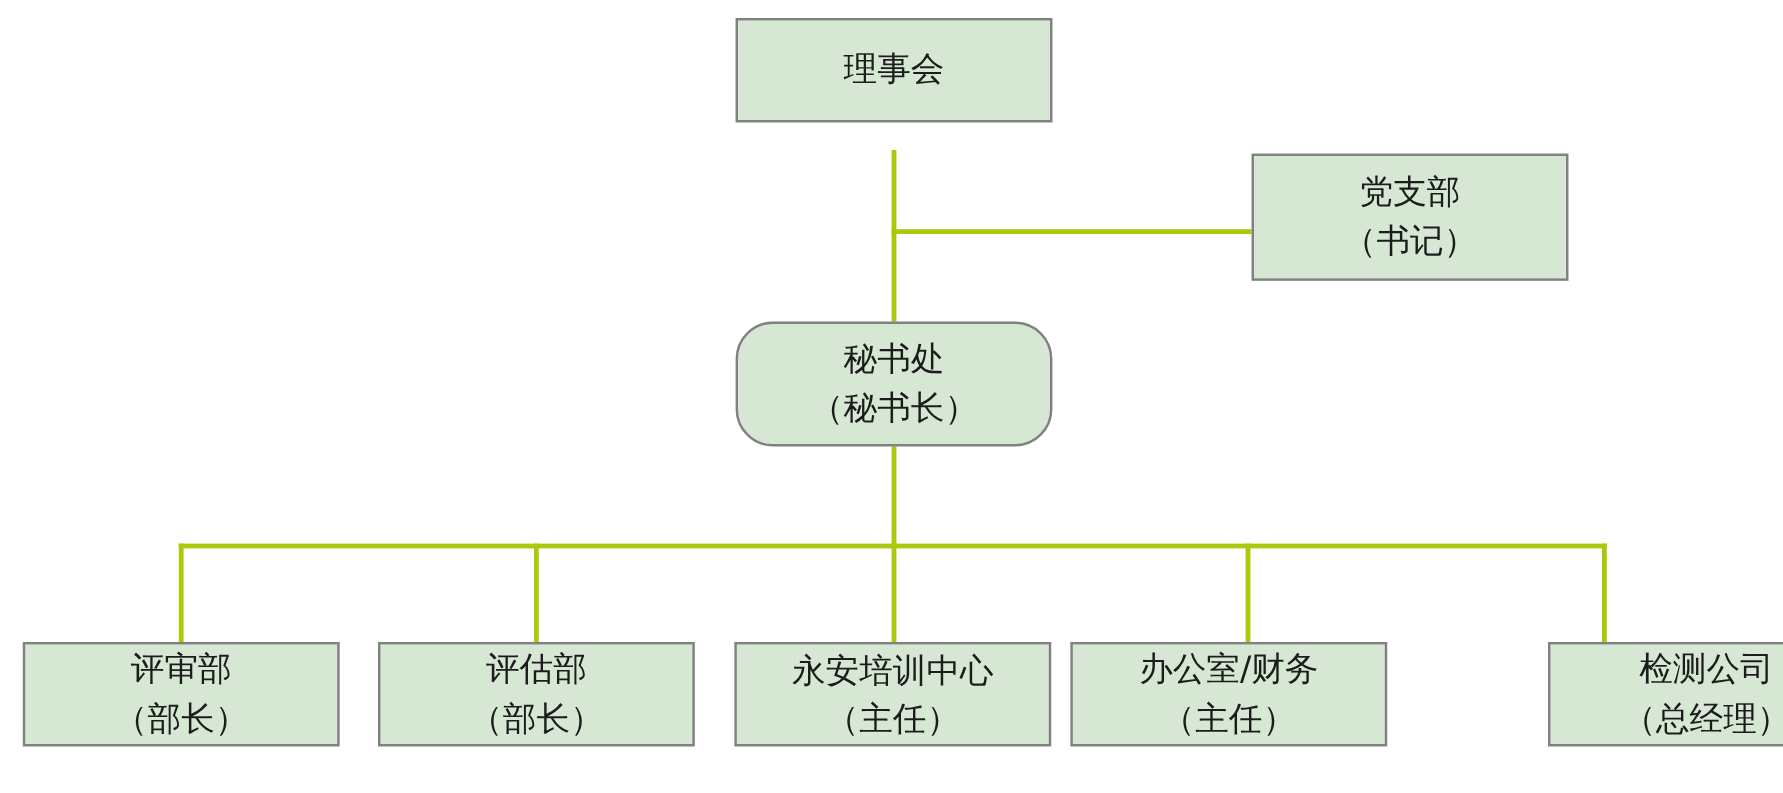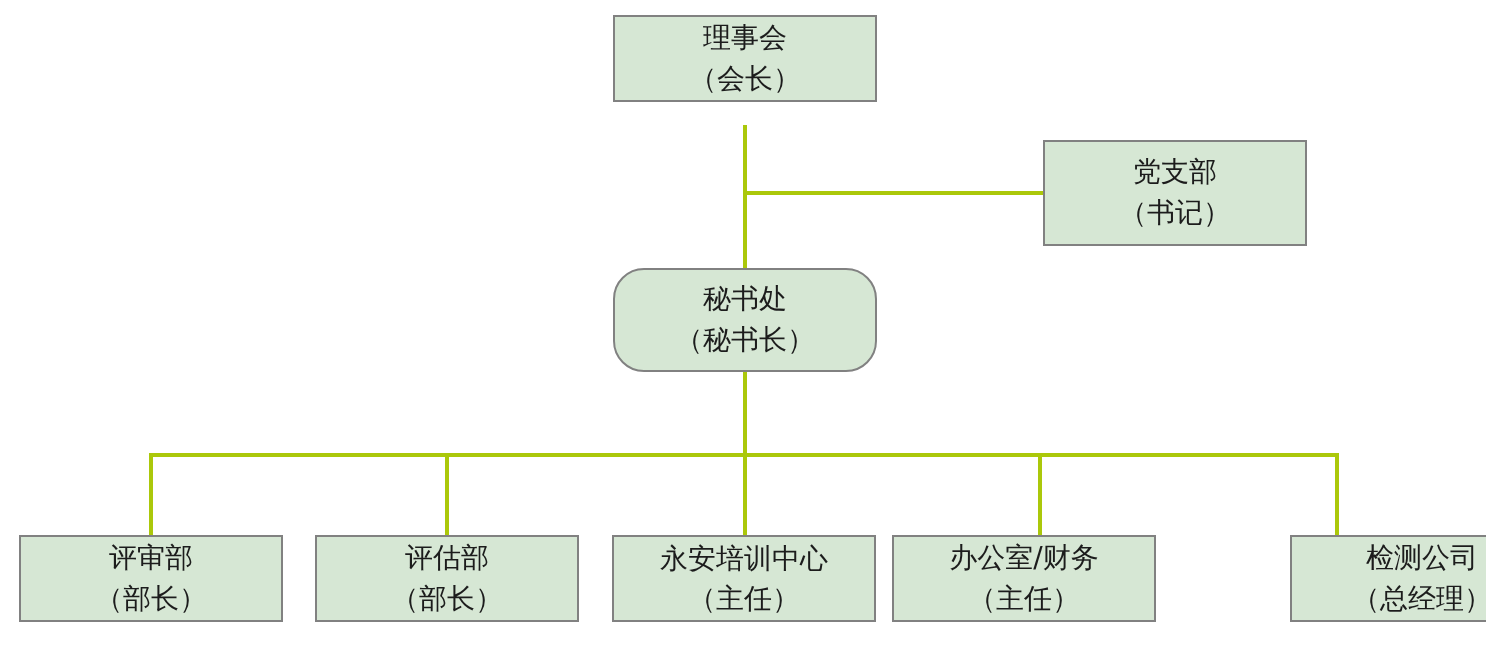--- a/index.html
+++ b/index.html
@@ -36,21 +36,21 @@
     line-height: 1.45;
     text-align: center;
     white-space: nowrap;
   }
   .line {
     position: absolute;
     background: var(--connector);
   }
   
   .box-board       { left: 613px;  top: 15px;  }
-  .box-party       { left: 1043px; top: 140px; height: 106px; }
+  .box-party       { left: 1043px; top: 128px; height: 106px; }
   .box-secretariat { left: 613px;  top: 268px; height: 104px; border-radius: 31px; }
   .box-review      { left: 19px;   top: 535px; }
   .box-assessment  { left: 315px;  top: 535px; }
   .box-training    { left: 612px;  top: 535px; justify-content: flex-end; }
   .box-office      { left: 892px;  top: 535px; }
   .box-testing     { left: 1252px; top: 535px; margin-left: 38px; }
   
   .v-board-down    { left: 743px; top: 125px; width: 4px;   height: 143px; }
   .h-party-branch  { left: 743px; top: 191px; width: 300px; height: 4px;   }
   .v-secr-down     { left: 743px; top: 372px; width: 4px;   height: 85px;  }
@@ -71,21 +71,20 @@
   <div class="line v-secr-down"></div>
   <div class="line h-bar"></div>
   <div class="line drop-1"></div>
   <div class="line drop-2"></div>
   <div class="line drop-3"></div>
   <div class="line drop-4"></div>
   <div class="line drop-5"></div>
 
   <div class="box box-board">
     <span>理事会</span>
-    <span>（会长）</span>
   </div>
 
   <div class="box box-party">
     <span>党支部</span>
     <span>（书记）</span>
   </div>
 
   <div class="box box-secretariat">
     <span>秘书处</span>
     <span>（秘书长）</span>

